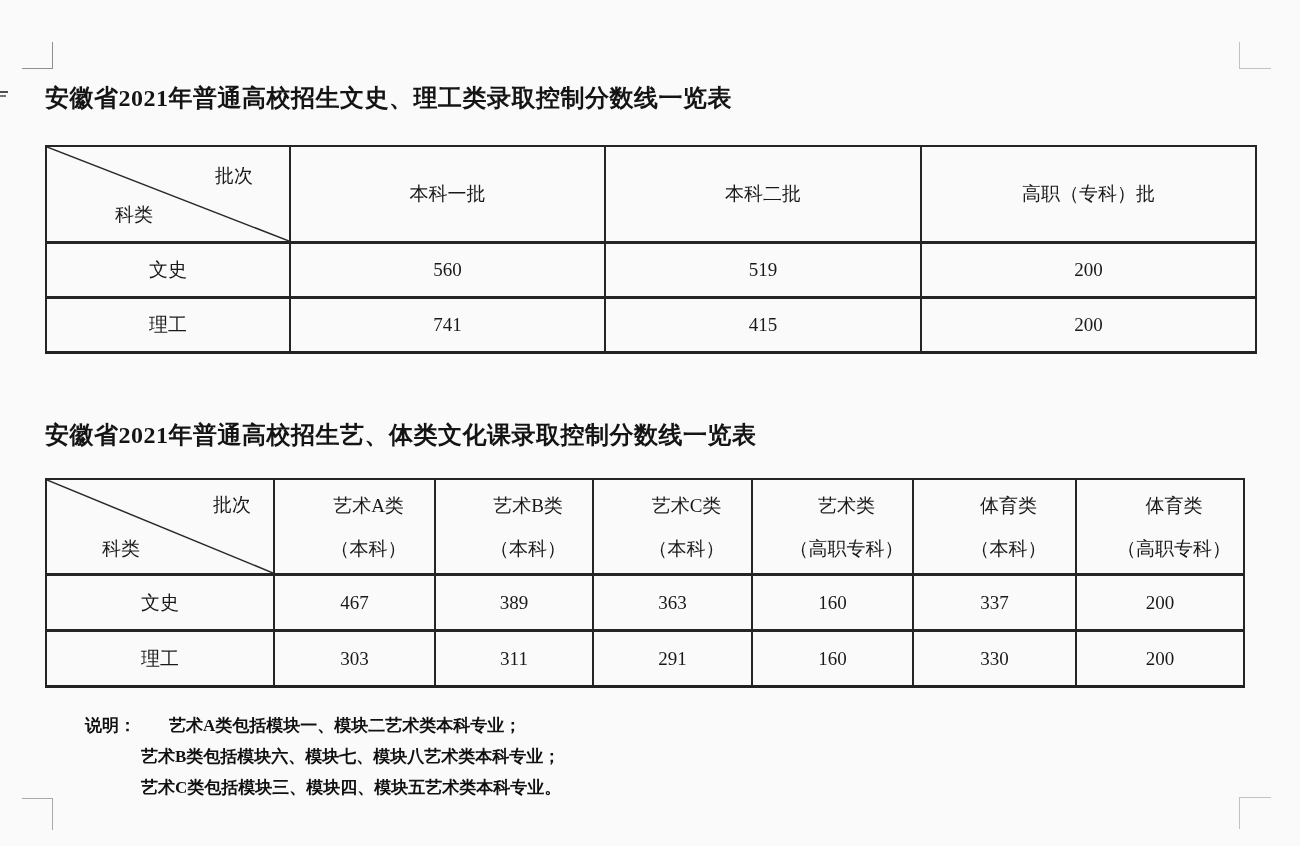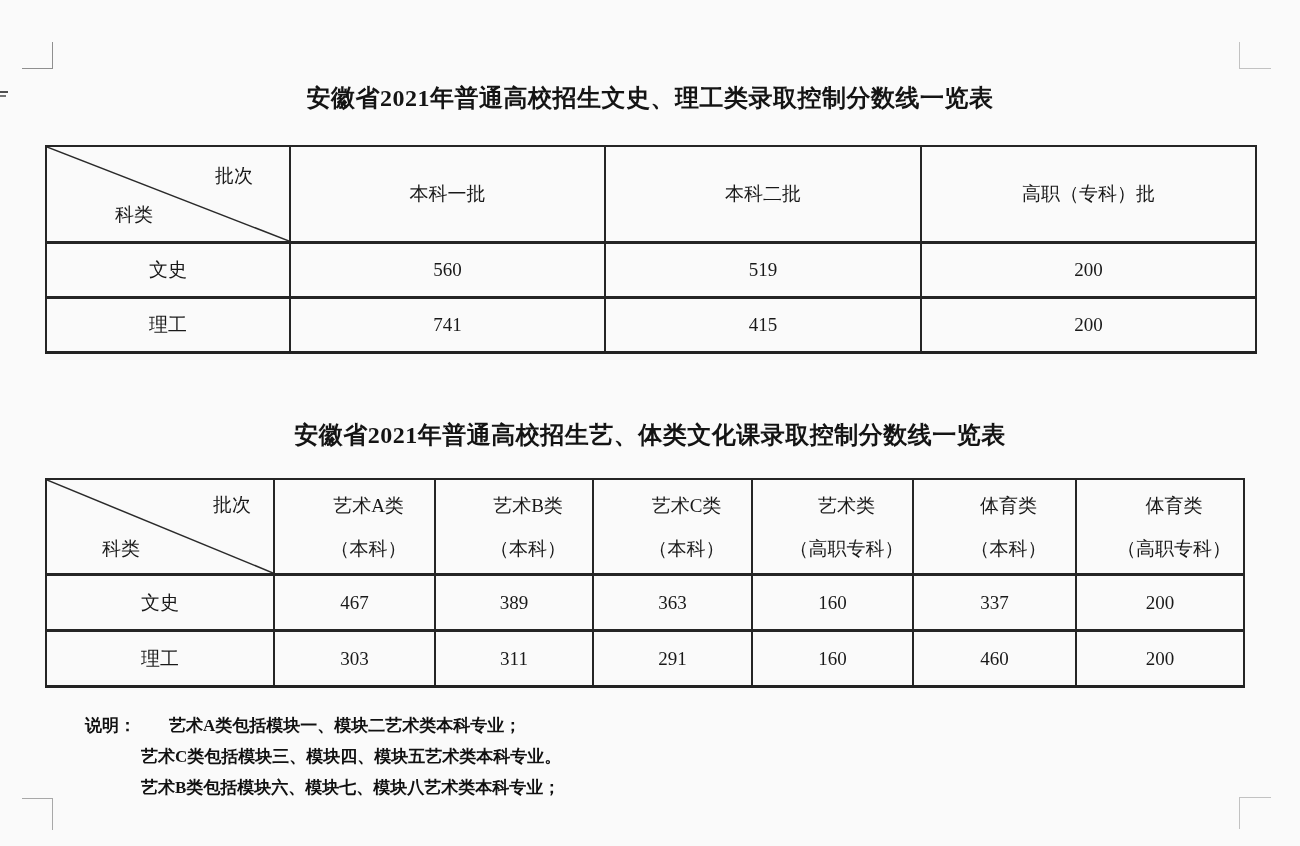--- a/index.html
+++ b/index.html
@@ -17,21 +17,21 @@
   .crop.tr{left:1239px;top:42px;width:31px;height:26px;border-left:1px solid #c2c2c2;border-bottom:1px solid #c2c2c2;}
   .crop.bl{left:22px;top:798px;width:30px;height:31px;border-right:1px solid #a8a8a8;border-top:1px solid #a8a8a8;}
   .crop.br{left:1239px;top:797px;width:31px;height:31px;border-left:1px solid #c2c2c2;border-top:1px solid #c2c2c2;}
 
   .edge-artifact{position:absolute;left:0;top:91px;width:9px;height:9px;}
   .edge-artifact .bar1{position:absolute;left:0;top:0;width:8px;height:2px;background:#4f4f4f;}
   .edge-artifact .bar2{position:absolute;left:0;top:4px;width:6px;height:2px;background:#757575;}
 
   
   .doc-title{
-    position:absolute;left:45px;width:1210px;text-align:center;
+    position:absolute;left:45px;width:1210px;text-align:left;
     font-size:24px;font-weight:700;letter-spacing:0.5px;color:#141414;
   }
   .doc-title.first{top:82px;}
   .doc-title.second{top:419px;}
 
   
   table.score-table{
     position:absolute;border-collapse:collapse;table-layout:fixed;
     border:2px solid #222;border-bottom-width:3px;
   }
@@ -185,32 +185,32 @@
         <td>160</td>
         <td>337</td>
         <td>200</td>
       </tr>
       <tr class="drow">
         <td>理工</td>
         <td>303</td>
         <td>311</td>
         <td>291</td>
         <td>160</td>
-        <td>460</td>
+        <td>330</td>
         <td>200</td>
       </tr>
     </tbody>
   </table>
 
   <div class="notes">
     <div class="note-row">
       <span class="note-prefix">说明：</span>
       <span>艺术A类包括模块一、模块二艺术类本科专业；</span>
     </div>
     <div class="note-row indent">
+      <span>艺术B类包括模块六、模块七、模块八艺术类本科专业；</span>
+    </div>
+    <div class="note-row indent">
       <span>艺术C类包括模块三、模块四、模块五艺术类本科专业。</span>
     </div>
-    <div class="note-row indent">
-      <span>艺术B类包括模块六、模块七、模块八艺术类本科专业；</span>
-    </div>
   </div>
 
 </div>
 
 </body></html>

